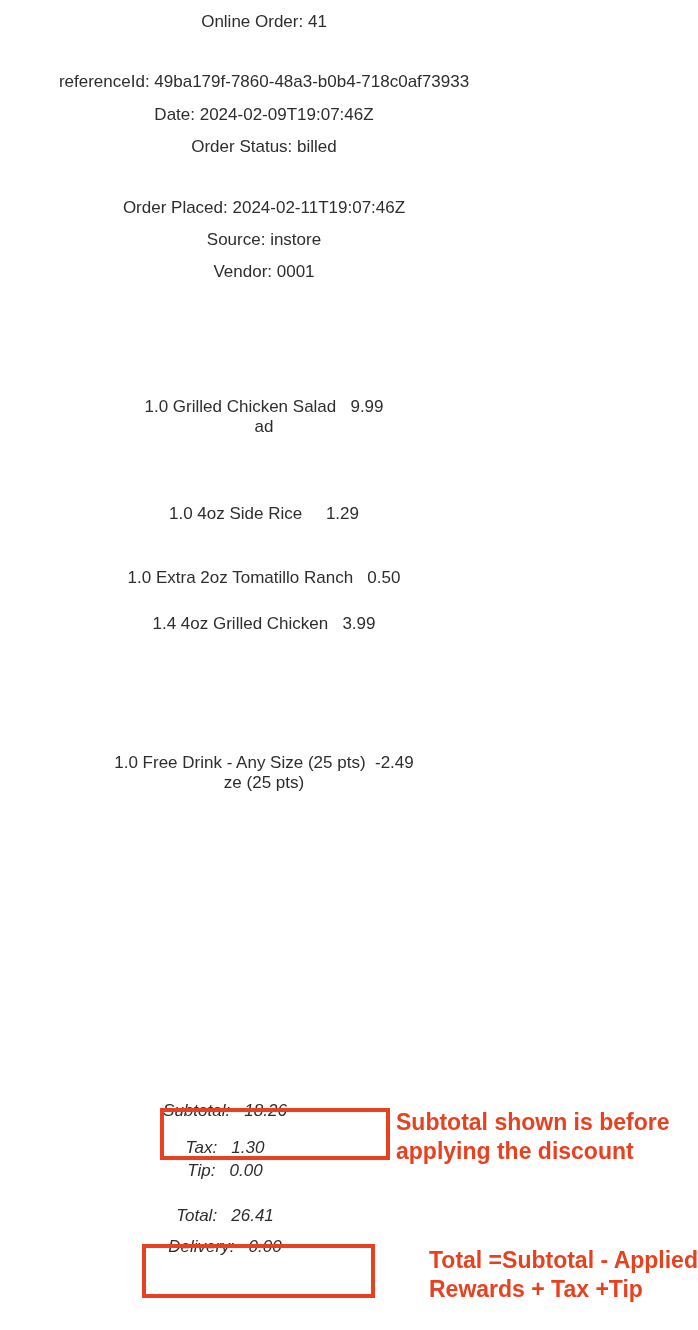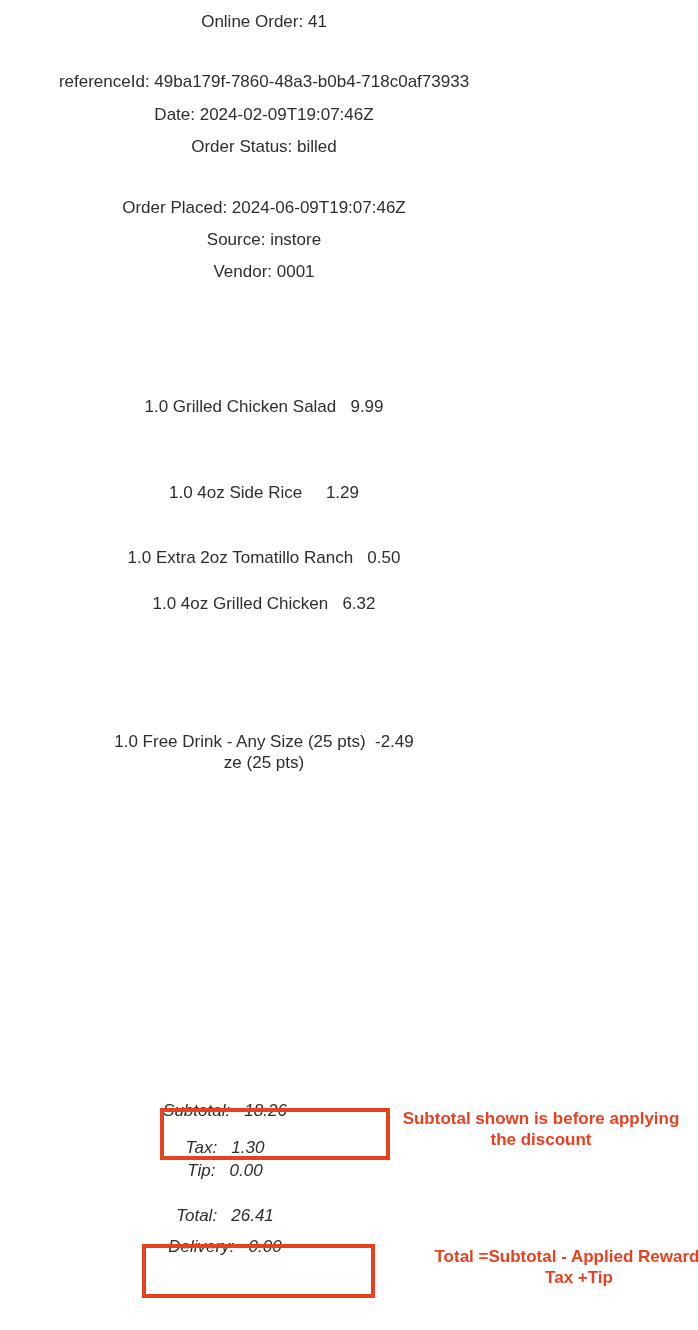--- a/index.html
+++ b/index.html
@@ -63,23 +63,23 @@
     left: 142px;
     top: 1244px;
     width: 233px;
     height: 54px;
   }
 
   .annotation {
     position: absolute;
     color: #e8411f;
     font-weight: bold;
-    font-size: 17px;
+    font-size: 23px;
     line-height: 1.25;
-    text-align: center;
+    text-align: left;
   }
   #annotation-subtotal {
     left: 396px;
     top: 1108px;
     width: 290px;
   }
   #annotation-total {
     left: 386px;
     top: 1246px;
     width: 300px;
@@ -94,48 +94,49 @@
   <div class="line">Online Order: 41</div>
 
   <div class="gap-lg"></div>
   <div class="line">referenceId: 49ba179f-7860-48a3-b0b4-718c0af73933</div>
   <div class="gap-sm"></div>
   <div class="line">Date: 2024-02-09T19:07:46Z</div>
   <div class="gap-sm"></div>
   <div class="line">Order Status: billed</div>
 
   <div class="gap-lg"></div>
-  <div class="line">Order Placed: 2024-06-09T19:07:46Z</div>
+  <div class="line">Order Placed: 2024-02-11T19:07:46Z</div>
   <div class="gap-sm"></div>
   <div class="line">Source: instore</div>
   <div class="gap-sm"></div>
   <div class="line">Vendor: 0001</div>
 
   <div class="gap-xxl"></div>
   <div class="gap-md"></div>
 
   <div class="item-block">
     <div class="line">1.0 Grilled Chicken Salad   9.99</div>
+    <div class="item-sub">ad</div>
   </div>
   <div class="gap-md"></div>
 
   <div class="gap-lg"></div>
 
   <div class="item-block">
     <div class="line">1.0 4oz Side Rice     1.29</div>
   </div>
   <div class="gap-lg"></div>
 
   <div class="item-block">
     <div class="line">1.0 Extra 2oz Tomatillo Ranch   0.50</div>
   </div>
   <div class="gap-md"></div>
 
   <div class="item-block">
-    <div class="line">1.0 4oz Grilled Chicken   6.32</div>
+    <div class="line">1.4 4oz Grilled Chicken   3.99</div>
   </div>
 
   <div class="gap-xxl"></div>
   <div class="gap-md"></div>
 
   <div class="item-block">
     <div class="line">1.0 Free Drink - Any Size (25 pts)  -2.49</div>
     <div class="item-sub">ze (25 pts)</div>
   </div>
 </div>

